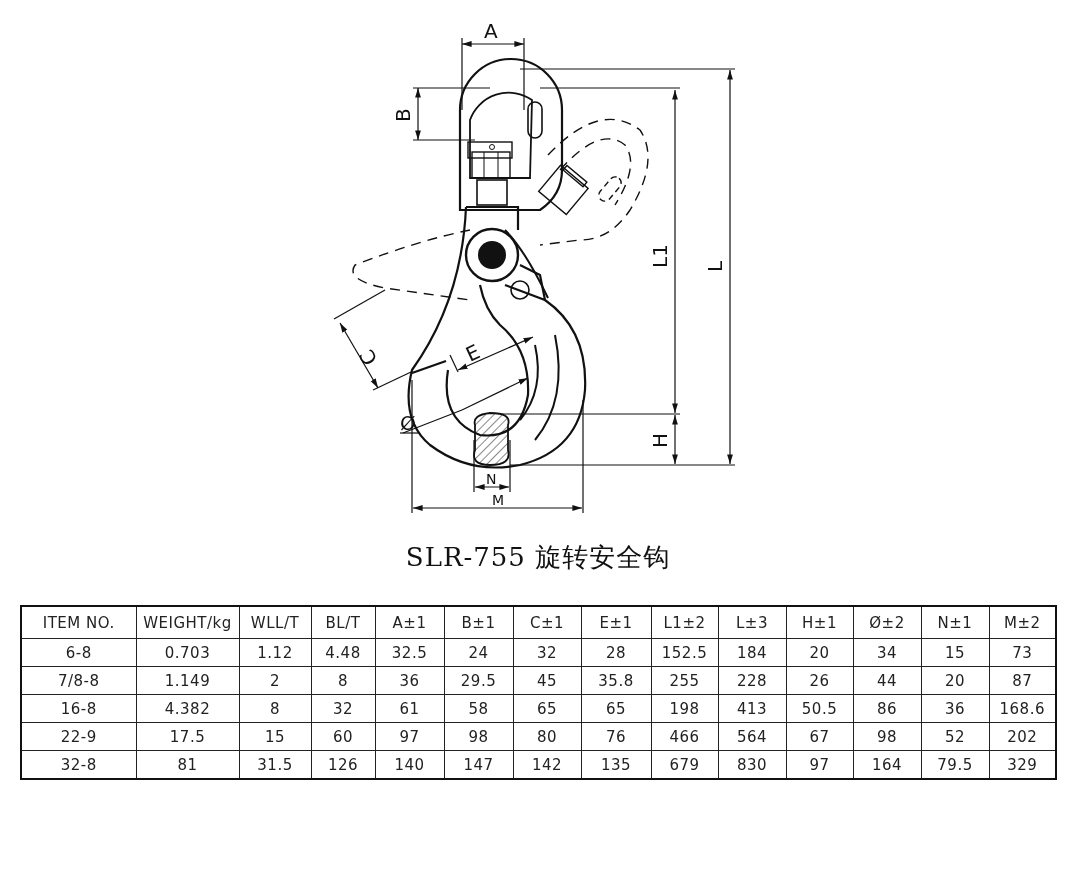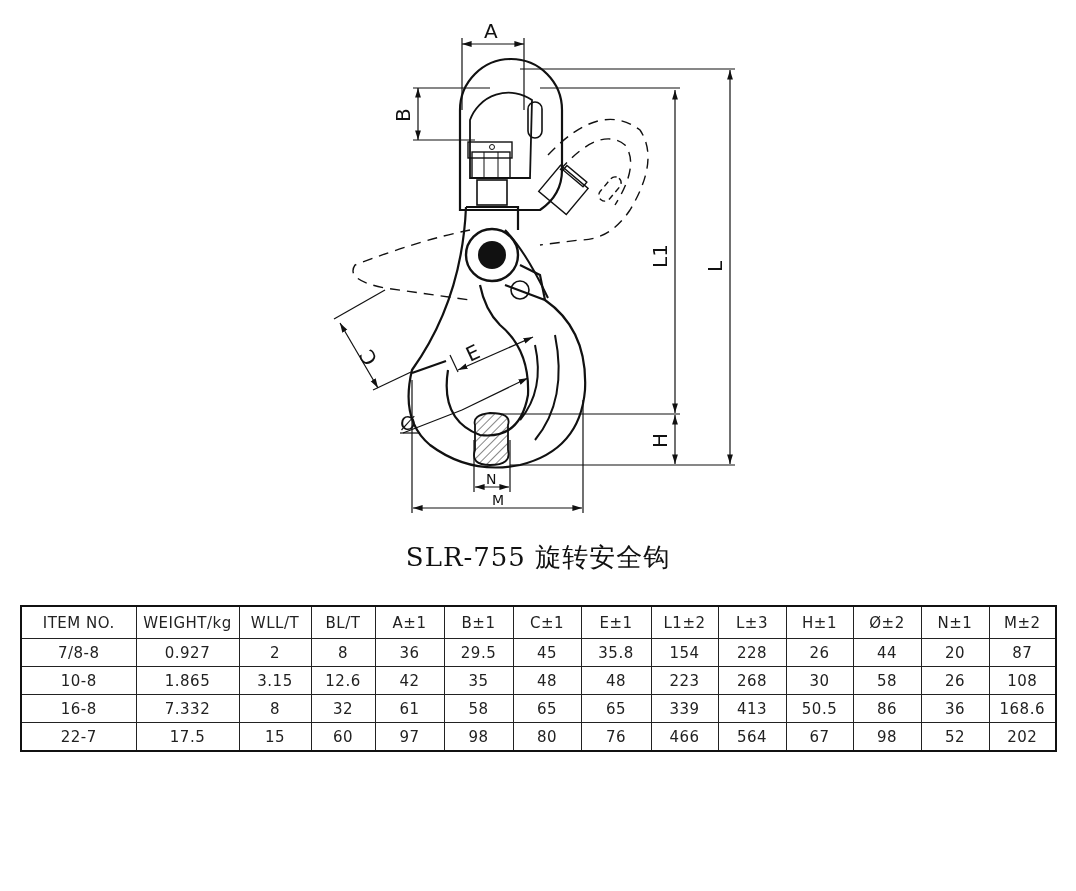--- a/index.html
+++ b/index.html
@@ -160,77 +160,93 @@
       <th>L1±2</th>
       <th>L±3</th>
       <th>H±1</th>
       <th>Ø±2</th>
       <th>N±1</th>
       <th>M±2</th>
     </tr>
   </thead>
   <tbody id="tbody">
       <tr>
+        <td>6-8</td>
+        <td>0.703</td>
+        <td>1.12</td>
+        <td>4.48</td>
+        <td>32.5</td>
+        <td>24</td>
+        <td>32</td>
+        <td>28</td>
+        <td>152.5</td>
+        <td>184</td>
+        <td>20</td>
+        <td>34</td>
+        <td>15</td>
+        <td>73</td>
+      </tr>
+      <tr>
         <td>7/8-8</td>
-        <td>0.927</td>
+        <td>1.149</td>
         <td>2</td>
         <td>8</td>
         <td>36</td>
         <td>29.5</td>
         <td>45</td>
         <td>35.8</td>
-        <td>154</td>
+        <td>255</td>
         <td>228</td>
         <td>26</td>
         <td>44</td>
         <td>20</td>
         <td>87</td>
       </tr>
       <tr>
-        <td>10-8</td>
-        <td>1.865</td>
-        <td>3.15</td>
-        <td>12.6</td>
-        <td>42</td>
-        <td>35</td>
-        <td>48</td>
-        <td>48</td>
-        <td>223</td>
-        <td>268</td>
-        <td>30</td>
-        <td>58</td>
-        <td>26</td>
-        <td>108</td>
-      </tr>
-      <tr>
         <td>16-8</td>
-        <td>7.332</td>
+        <td>4.382</td>
         <td>8</td>
         <td>32</td>
         <td>61</td>
         <td>58</td>
         <td>65</td>
         <td>65</td>
-        <td>339</td>
+        <td>198</td>
         <td>413</td>
         <td>50.5</td>
         <td>86</td>
         <td>36</td>
         <td>168.6</td>
       </tr>
       <tr>
-        <td>22-7</td>
+        <td>22-9</td>
         <td>17.5</td>
         <td>15</td>
         <td>60</td>
         <td>97</td>
         <td>98</td>
         <td>80</td>
         <td>76</td>
         <td>466</td>
         <td>564</td>
         <td>67</td>
         <td>98</td>
         <td>52</td>
         <td>202</td>
       </tr>
+      <tr>
+        <td>32-8</td>
+        <td>81</td>
+        <td>31.5</td>
+        <td>126</td>
+        <td>140</td>
+        <td>147</td>
+        <td>142</td>
+        <td>135</td>
+        <td>679</td>
+        <td>830</td>
+        <td>97</td>
+        <td>164</td>
+        <td>79.5</td>
+        <td>329</td>
+      </tr>
     </tbody>
 </table>
 
 </body></html>

